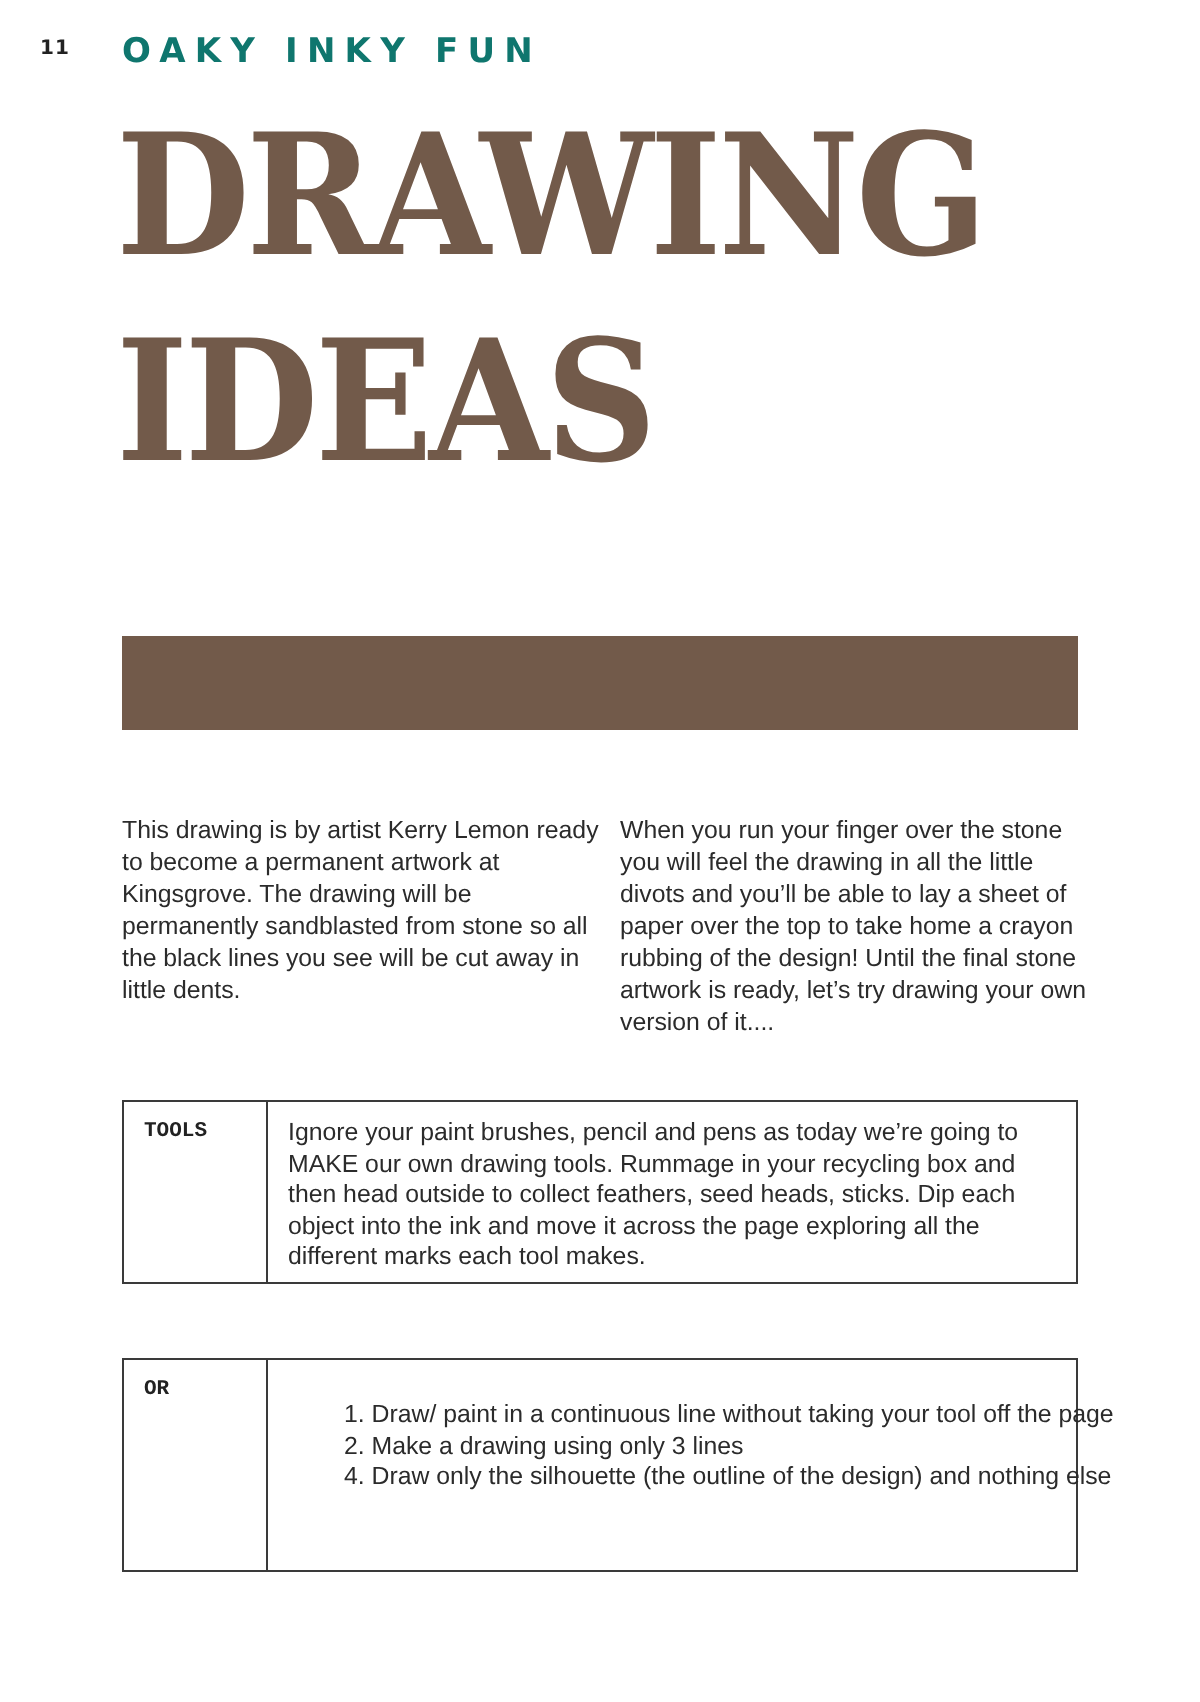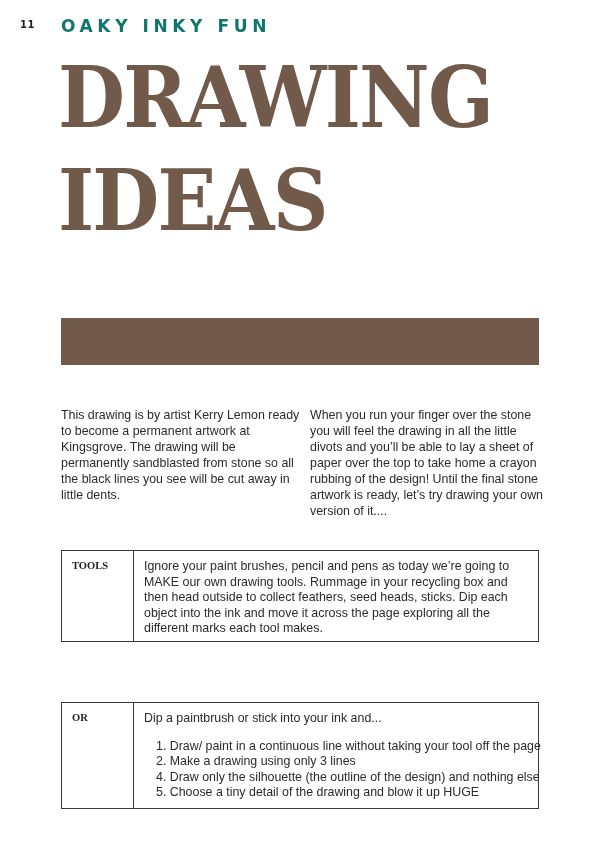--- a/index.html
+++ b/index.html
@@ -72,28 +72,28 @@
     .intro-left { left: 61px; }
     .intro-right { left: 310px; width: 235px; }
     .activity-box {
       position: absolute;
       left: 61px;
       width: 476px;
       border: 1.5px solid #3a3a3a;
       display: flex;
     }
     .box-tools { top: 550px; height: 90px; }
-    .box-or { top: 702px; height: 105px; }
+    .box-or { top: 679px; height: 105px; gap: 16px; }
     .box-label {
       width: 72px;
       flex: 0 0 72px;
       border-right: 1.5px solid #3a3a3a;
       padding: 9px 16px 0 10px;
       box-sizing: border-box;
-      font-family: Liberation Serif, serif;
+      font-family: Liberation Mono, monospace;
       font-weight: bold;
       font-size: 10.5px;
       color: #222;
     }
     .box-content {
       flex: 1;
       padding: 8px 8px 0 10px;
       font-size: 12.4px;
       line-height: 15.5px;
       color: #2b2b2b;
@@ -125,21 +125,19 @@
 <div class="activity-box box-tools">
   <div class="box-label">TOOLS</div>
   <div class="box-content">
     <p>Ignore your paint brushes, pencil and pens as today we’re going to MAKE our own drawing tools. Rummage in your recycling box and then head outside to collect feathers, seed heads, sticks. Dip each object into the ink and move it across the page exploring all the different marks each tool makes.</p>
   </div>
 </div>
 
 <div class="activity-box box-or">
   <div class="box-label">OR</div>
   <div class="box-content">
-    <p>Dip a paintbrush or stick into your ink and...</p>
     <ul class="steps">
       <li>1. Draw/ paint in a continuous line without taking your tool off the page</li>
       <li>2. Make a drawing using only 3 lines</li>
       <li>4. Draw only the silhouette (the outline of the design) and nothing else</li>
-      <li>5. Choose a tiny detail of the drawing and blow it up HUGE</li>
     </ul>
   </div>
 </div>
 
 </body></html>

